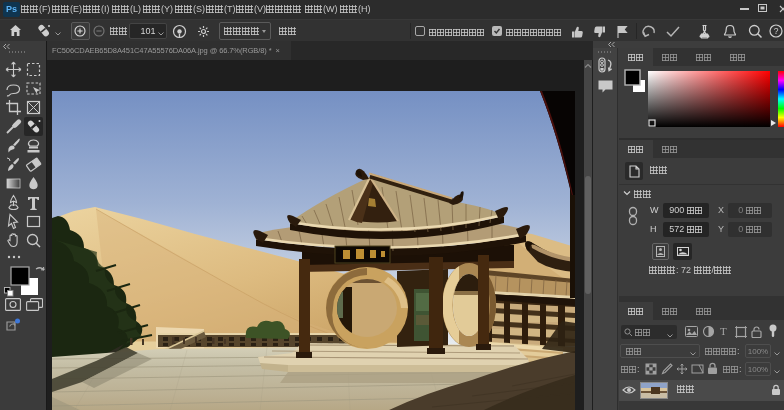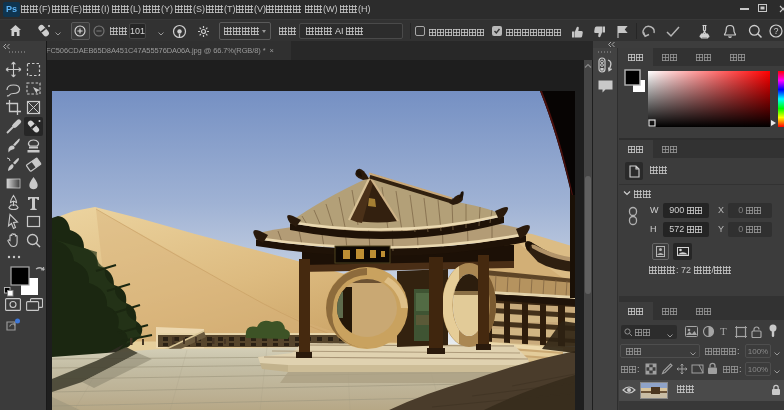--- a/index.html
+++ b/index.html
@@ -14,21 +14,21 @@
 #menubar{left:0;top:0;width:784px;height:19px;background:#2c2c2c}
 #optbar{left:0;top:19px;width:784px;height:22px;background:#323232;border-top:1px solid #383838}
 #tabbar{left:0;top:41px;width:784px;height:19px;background:#282828}
 .mitem{position:absolute;top:5px;font-size:9px;line-height:9px;color:#c8c8c8;white-space:nowrap}
 #pslogo{position:absolute;left:3px;top:2px;width:17px;height:15px;background:#0f3550;border-radius:2px;color:#5cb3f5;font-size:9px;font-weight:bold;text-align:center;line-height:15px}
 .wbtn{position:absolute;top:0;width:36px;height:19px;color:#c8c8c8;text-align:center}
 .oi{position:absolute;top:4px;color:#c3c3c3;line-height:9px;font-size:9px}
 .sep{position:absolute;top:3px;width:1px;height:16px;background:#262626}
 .field{position:absolute;background:#262626;border:1px solid #444;border-radius:2px;color:#d5d5d5;font-size:9px;text-align:center}
 .obtn{position:absolute;border:1px solid #5a5a5a;border-radius:2px;color:#cccccc;font-size:9px;text-align:center}
-.dtab{position:absolute;top:0;height:19px;font-size:7.5px;letter-spacing:-0.1px;line-height:19px;white-space:nowrap;overflow:hidden}
+.dtab{position:absolute;top:0;height:19px;font-size:7.5px;letter-spacing:-0.1px;line-height:19px;padding-left:6px;white-space:nowrap;overflow:hidden}
 #toolbar{left:0;top:41px;width:46px;height:369px;background:#3b3b3b}
 .tico{position:absolute;width:19px;height:19px;display:flex;align-items:center;justify-content:center}
 #canvasbg{left:46px;top:60px;width:547px;height:350px;background:#1e1e1e}
 #cdivider{left:46px;top:41px;width:1px;height:369px;background:#191919}
 #dockhead{left:593px;top:41px;width:191px;height:7px;background:#3d3d3d}
 #dock{left:593px;top:48px;width:191px;height:362px;background:#3c3c3c}
 #strip{position:absolute;left:0;top:0;width:25px;height:362px;background:#424242;border-right:1px solid #2e2e2e}
 #pmain{position:absolute;left:26px;top:0;width:165px;height:362px}
 .ptabs{position:absolute;left:0;width:165px;background:#323232}
 .ptab{position:absolute;top:0;height:100%;font-size:9px;color:#969696;text-align:center}
@@ -79,36 +79,35 @@
 <div style="position:absolute;left:71px;top:2px;width:19px;height:18px;border:1px solid #5a5a5a;border-radius:2px;background:#3a3a3a"></div>
 <svg class="oi" style="left:74px;top:5px" width="13" height="13">
         <circle cx="6" cy="6" r="5" fill="none" stroke="#dadada" stroke-width="1.1"></circle>
         <path d="M6 3.4 V8.6 M3.4 6 H8.6" stroke="#dadada" stroke-width="1.1"></path>
       </svg>
 <svg class="oi" style="left:93px;top:5px" width="13" height="13">
         <circle cx="6" cy="6" r="5" fill="none" stroke="#777" stroke-width="1.1"></circle>
         <path d="M3.4 6 H8.6" stroke="#777" stroke-width="1.1"></path>
       </svg>
 <div class="oi" style="left:110px;top:7px;font-size:9px"><span class="g"></span><span class="g"></span></div>
-<div class="field" style="left:129px;top:3px;width:17px;height:16px;line-height:15px">101</div>
+<div class="field" style="left:129px;top:3px;width:38px;height:16px;line-height:15px">101</div>
 <div class="oi dim" style="left:158px;top:9px"><svg width="6" height="4" viewBox="0 0 6 4">
           <path d="M0.5 0.5 L3 3 L5.5 0.5" fill="none" stroke="#999" stroke-width="1"></path>
         </svg></div>
 <svg class="oi" style="left:172px;top:4px" width="15" height="15">
         <circle cx="7.5" cy="7.5" r="6" fill="none" stroke="#cfcfcf" stroke-width="1.2"></circle>
         <circle cx="7.5" cy="7.5" r="2.2" fill="#cfcfcf"></circle>
         <path d="M7.5 13.5 L7.5 10" stroke="#cfcfcf" stroke-width="1.4"></path>
       </svg>
 <svg class="oi" style="left:197px;top:5px" width="13" height="13">
         <circle cx="6.5" cy="6.5" r="2" fill="none" stroke="#c8c8c8" stroke-width="1.2"></circle>
         <path d="M6.5 1 V3 M6.5 10 V12 M1 6.5 H3 M10 6.5 H12 M2.6 2.6 L4 4 M9 9 L10.4 10.4 M10.4 2.6 L9 4 M4 9 L2.6 10.4" stroke="#c8c8c8" stroke-width="1.2"></path>
       </svg>
 <div class="obtn" style="left:219px;top:2px;width:52px;height:18px;line-height:17px"><span class="g"></span><span class="g"></span><span class="g"></span><span class="g"></span> <span style="display:inline-block;width:0;height:0;border-left:2.5px solid transparent;border-right:2.5px solid transparent;border-top:3.5px solid #999;vertical-align:1px"></span></div>
 <div class="oi" style="left:279px;top:7px"><span class="g"></span><span class="g"></span></div>
-<div class="field" style="left:299px;top:3px;width:104px;height:16px;line-height:15px;text-align:left;padding-left:6px;background:#2c2c2c;border-color:#4a4a4a"><span class="g"></span><span class="g"></span><span class="g"></span> AI <span class="g"></span><span class="g"></span></div>
 <div class="sep" style="left:410px"></div>
 <svg class="oi" style="left:415px;top:6px" width="10" height="10">
         <rect x="0.5" y="0.5" width="9" height="9" rx="1.5" fill="none" stroke="#a8a8a8"></rect>
       </svg>
 <div class="oi" style="left:429px;top:8px"><span class="g gs"></span><span class="g gs"></span><span class="g gs"></span><span class="g gs"></span><span class="g gs"></span><span class="g gs"></span><span class="g gs"></span></div>
 <svg class="oi" style="left:492px;top:6px" width="10" height="10">
         <rect x="0" y="0" width="10" height="10" rx="2" fill="#b9b9b9"></rect>
         <path d="M2.5 5 L4.3 7 L7.5 3" stroke="#323232" stroke-width="1.4" fill="none"></path>
       </svg>
 <div class="oi" style="left:506px;top:8px"><span class="g gs"></span><span class="g gs"></span><span class="g gs"></span><span class="g gs"></span><span class="g gs"></span><span class="g gs"></span><span class="g gs"></span></div>

